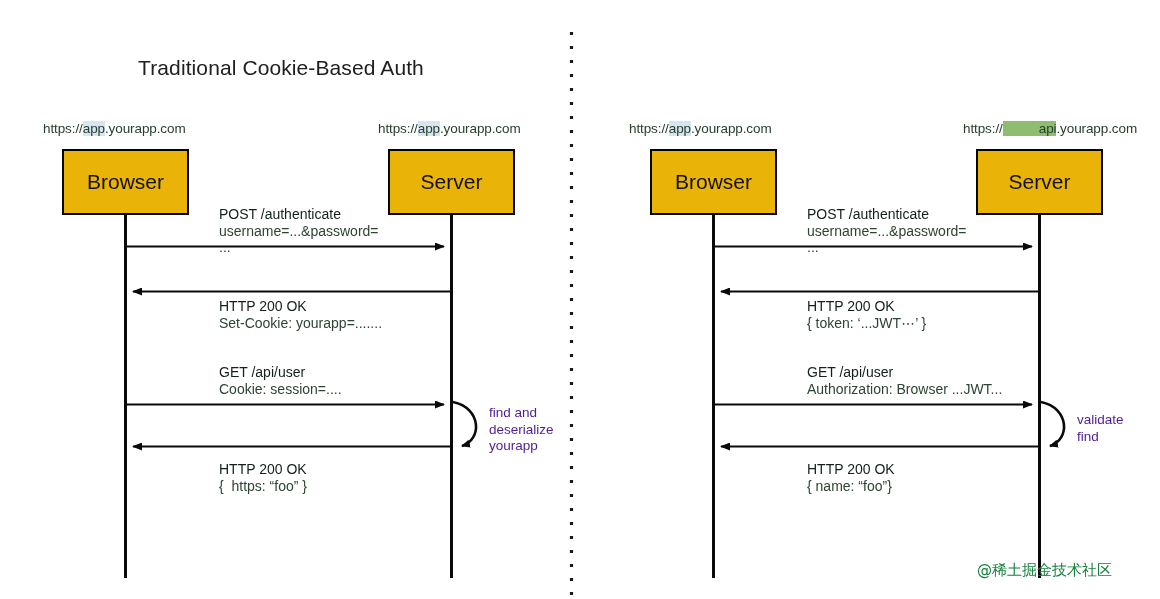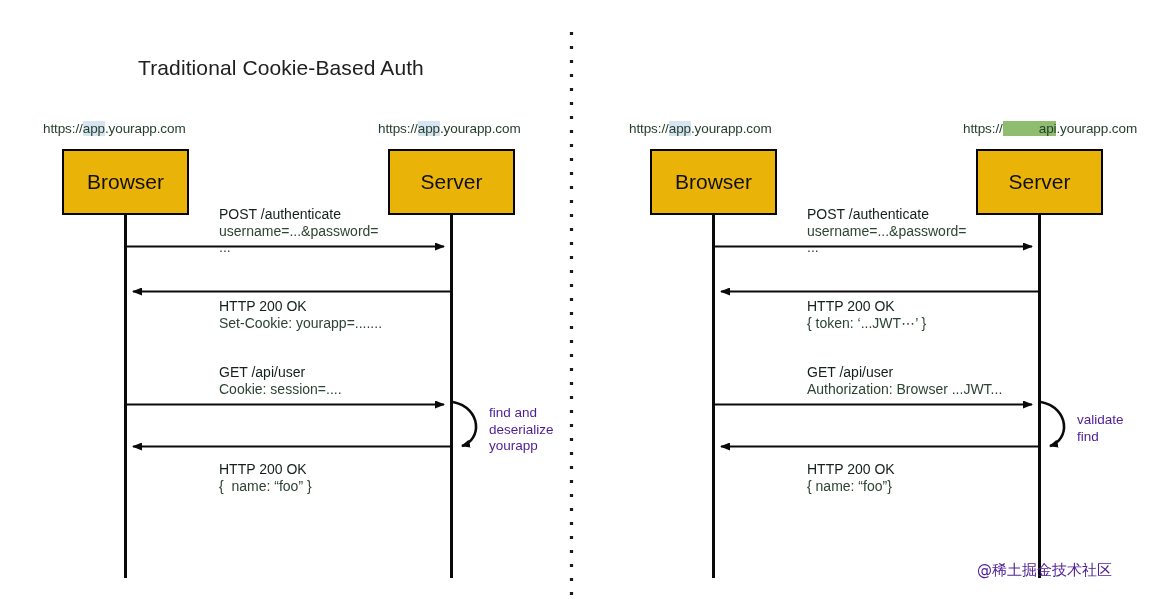--- a/index.html
+++ b/index.html
@@ -70,21 +70,21 @@
   .note-label {
     position: absolute;
     font-size: 13.5px;
     line-height: 16.5px;
     white-space: pre;
     color: #4c1d95;
   }
   .watermark {
     position: absolute;
     font-size: 15px;
-    color: #4c1d95;
+    color: #15803d;
     white-space: nowrap;
     font-family: "DejaVu Sans", sans-serif;
   }
 </style>
 </head>
 <body>
 
 <div id="canvas">
 
   <svg width="1160" height="599" style="position:absolute;left:0;top:0">
@@ -139,21 +139,21 @@
   <div class="actor-box" style="left:388px;top:149px;width:127px;height:66px;">
       <span>Server</span>
     </div>
 
   <div class="msg-label" style="left:219px;top:206px;"><span class="first">POST /authenticate</span><br><span>username=...&amp;password=</span><br><span>...</span></div>
 
   <div class="msg-label" style="left:219px;top:298px;"><span class="first">HTTP 200 OK</span><br><span>Set-Cookie: yourapp=.......</span></div>
 
   <div class="msg-label" style="left:219px;top:364px;"><span class="first">GET /api/user</span><br><span>Cookie: session=....</span></div>
 
-  <div class="msg-label" style="left:219px;top:461px;"><span class="first">HTTP 200 OK</span><br><span>{  name: “foo” }</span></div>
+  <div class="msg-label" style="left:219px;top:461px;"><span class="first">HTTP 200 OK</span><br><span>{  https: “foo” }</span></div>
 
   <div class="note-label" style="left:489px;top:405px;"><span>find and</span><br><span>deserialize</span><br><span>yourapp</span></div>
 
 
   <div class="url-label" style="left:629px;top:121px;"><span>https://</span><span class="hl-blue">app</span><span>.yourapp.com</span></div>
 
   <div class="url-label" style="left:963px;top:121px;"><span>https://</span><span class="hl-green">api</span><span>.yourapp.com</span></div>
 
   <div class="actor-box" style="left:650px;top:149px;width:127px;height:66px;">
       <span>Browser</span>

